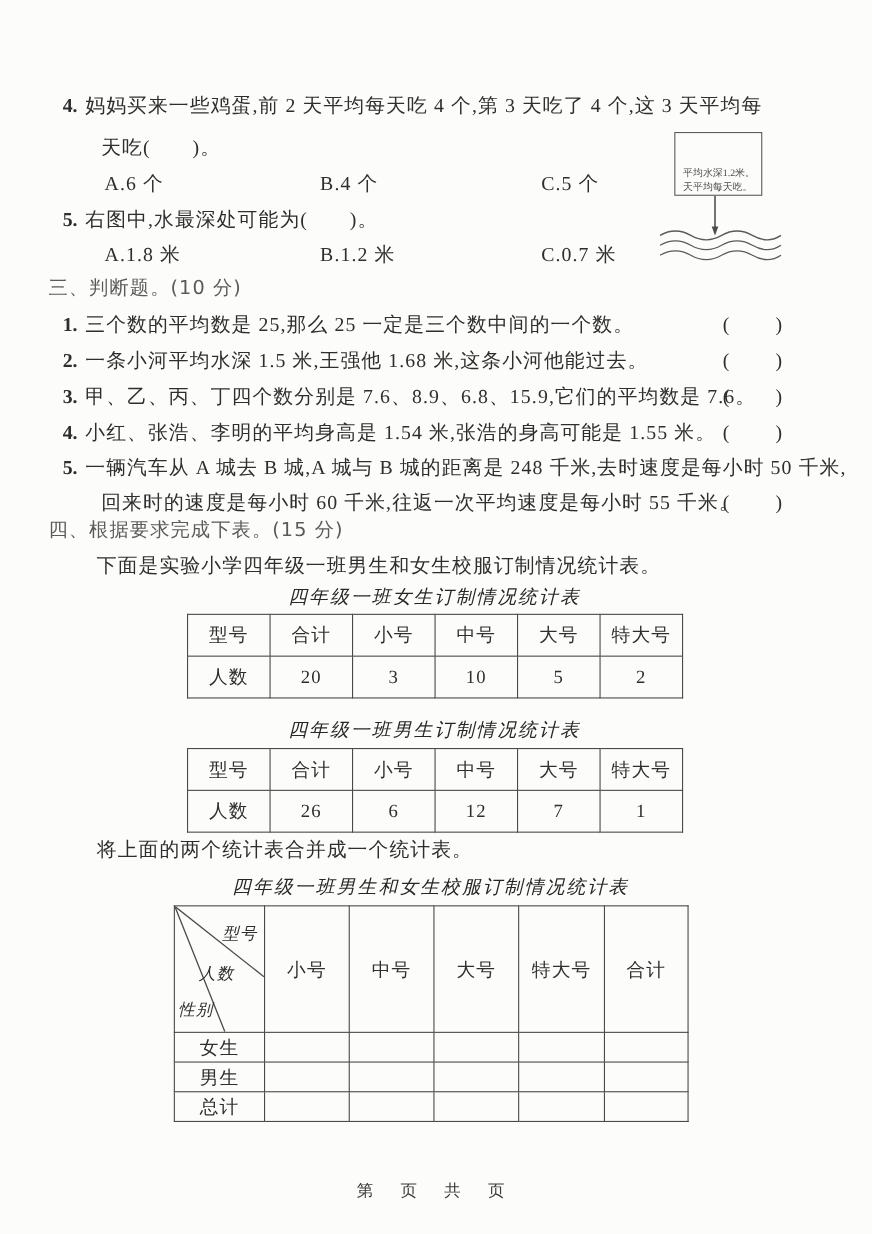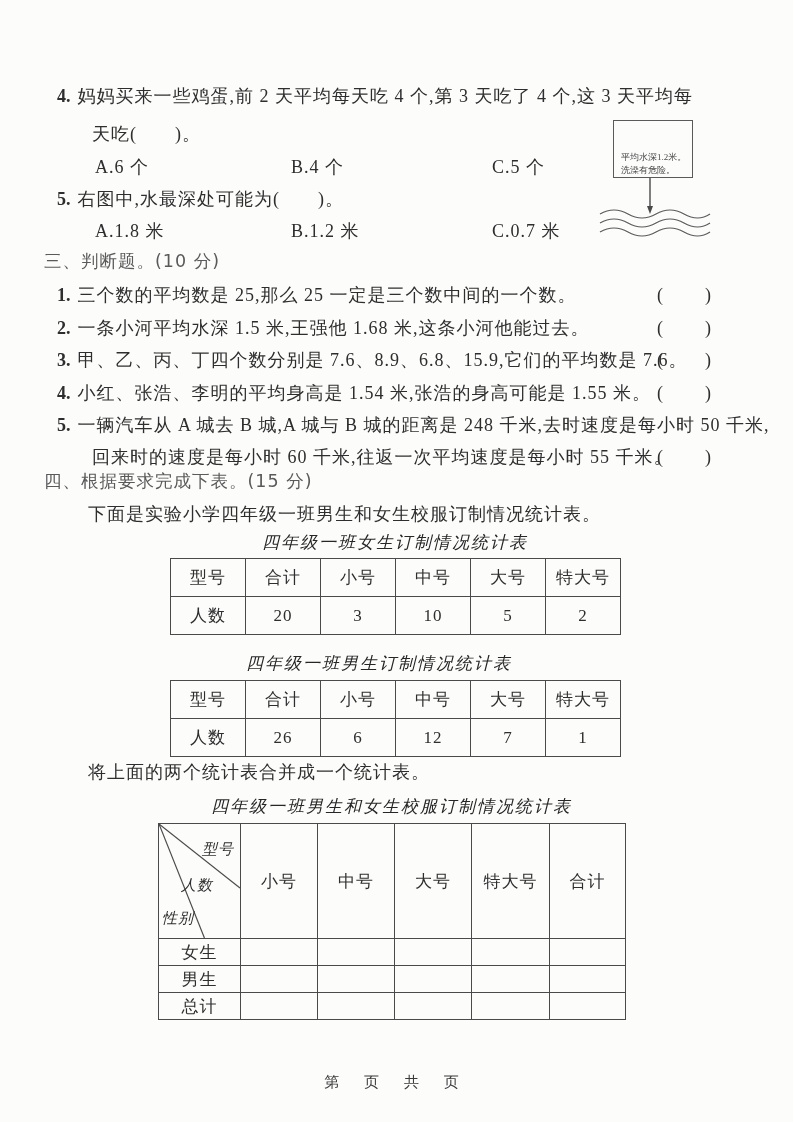--- a/index.html
+++ b/index.html
@@ -73,21 +73,21 @@
     <span class="qnum">5.</span><span>右图中,水最深处可能为(　　)。</span>
   </div>
   <div class="abs opts" style="top:219px;left:95px">
     <span class="opt-1">A.1.8 米</span>
     <span class="opt-2">B.1.2 米</span>
     <span>C.0.7 米</span>
   </div>
 
   <div class="sign-box">
     <div>平均水深1.2米。</div>
-    <div>洗澡有危险。</div>
+    <div>天平均每天吃。</div>
   </div>
   <svg class="sign-art" width="118" height="62" viewBox="0 0 118 62">
     <line x1="54" y1="0" x2="54" y2="29" stroke="#4a4a4a" stroke-width="1.4"></line>
     <polygon points="51,28 57,28 54,36" fill="#4a4a4a"></polygon>
     <path d="M4,36 q14,-8 28,0 t28,0 t28,0 t26,0" fill="none" stroke="#5a5a5a" stroke-width="1.2"></path>
     <path d="M4,45 q14,-8 28,0 t28,0 t28,0 t26,0" fill="none" stroke="#5a5a5a" stroke-width="1.2"></path>
     <path d="M4,54 q14,-8 28,0 t28,0 t28,0 t26,0" fill="none" stroke="#5a5a5a" stroke-width="1.2"></path>
   </svg>
 
   <div class="abs sec-head" style="top:249px;left:44px">三、判断题。(10 分)</div>
@@ -142,21 +142,21 @@
       <td>人数</td>
       <td>20</td>
       <td>3</td>
       <td>10</td>
       <td>5</td>
       <td>2</td>
     </tr>
   </tbody>
     </table>
 
-  <div class="tbl-caption" style="top:652px;left:154px;width:450px">四年级一班男生订制情况统计表</div>
+  <div class="tbl-caption" style="top:652px;left:170px;width:450px">四年级一班男生订制情况统计表</div>
   <table class="t-small" style="top:680px">
     <colgroup>
         <col style="width:75px">
         <col style="width:75px">
         <col style="width:75px">
         <col style="width:75px">
         <col style="width:75px">
         <col style="width:75px">
       </colgroup>
     <tbody>

